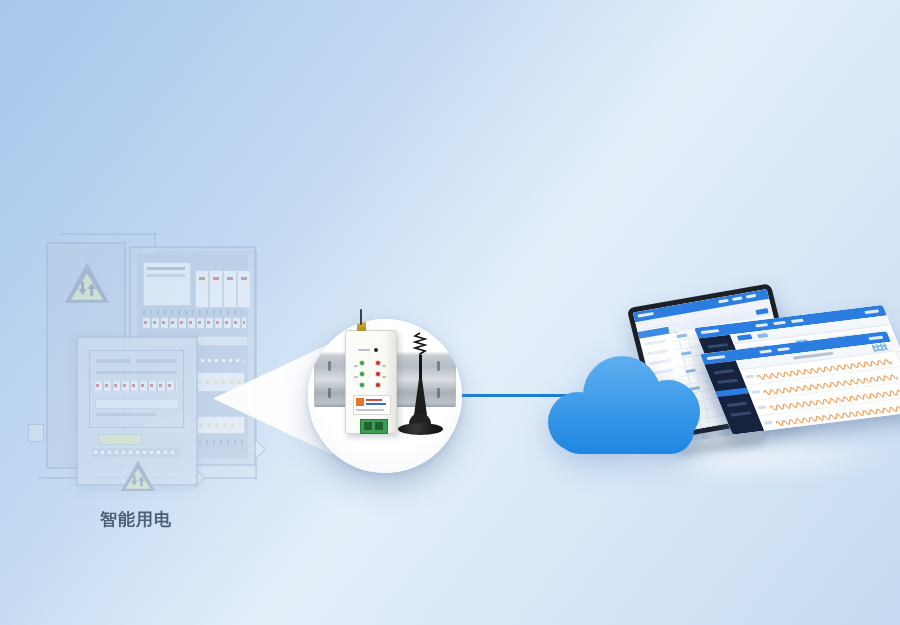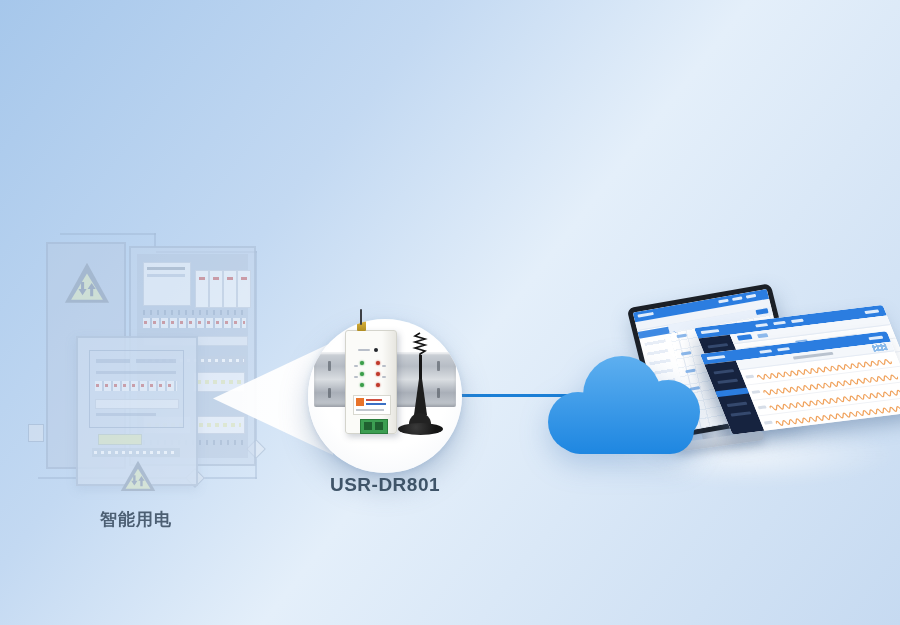--- a/index.html
+++ b/index.html
@@ -383,21 +383,20 @@
       <svg viewBox="0 0 16 25">
           <path d="M8 1 L3 4 L13 7 L3 10 L13 13 L3 16 L13 19 L8 22 L8 25" stroke="#141414" stroke-width="1.6" fill="none"></path>
         </svg>
     </div>
     <div class="ant-rod"></div>
     <div class="ant-cone"></div>
     <div class="ant-dome"></div>
     <div class="ant-base"></div>
   </div>
   <div class="whip"></div>
-  <div class="dev-caption">USR-DR801</div>
 
   <div class="connline"></div>
 
   <svg class="cloud" viewBox="0 0 172 118">
     <defs>
       <linearGradient id="cg" gradientUnits="userSpaceOnUse" x1="0" y1="6" x2="0" y2="112">
         <stop offset="0" stop-color="#5fb0f0"></stop>
           <stop offset="1" stop-color="#1a84e0"></stop>
       </linearGradient>
     </defs>

